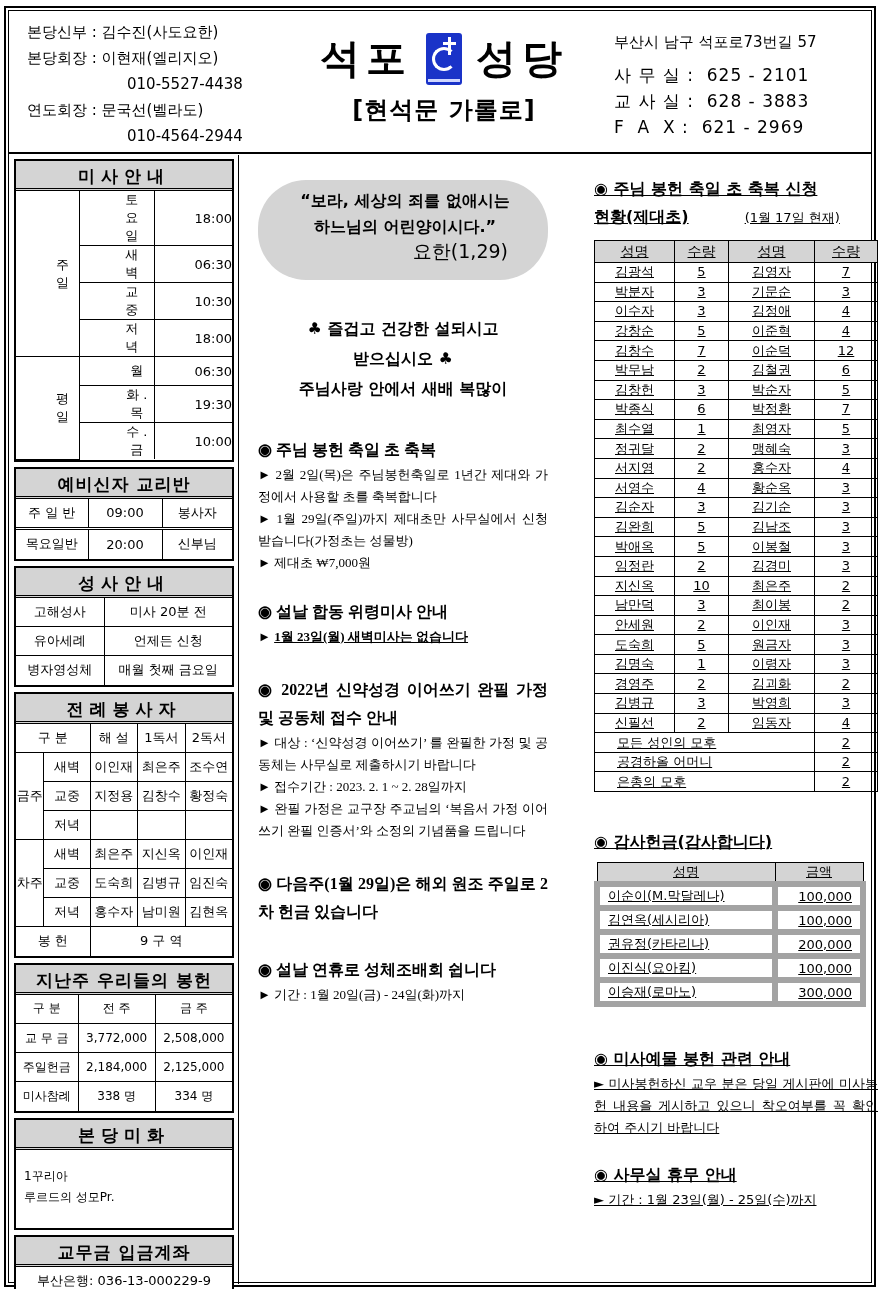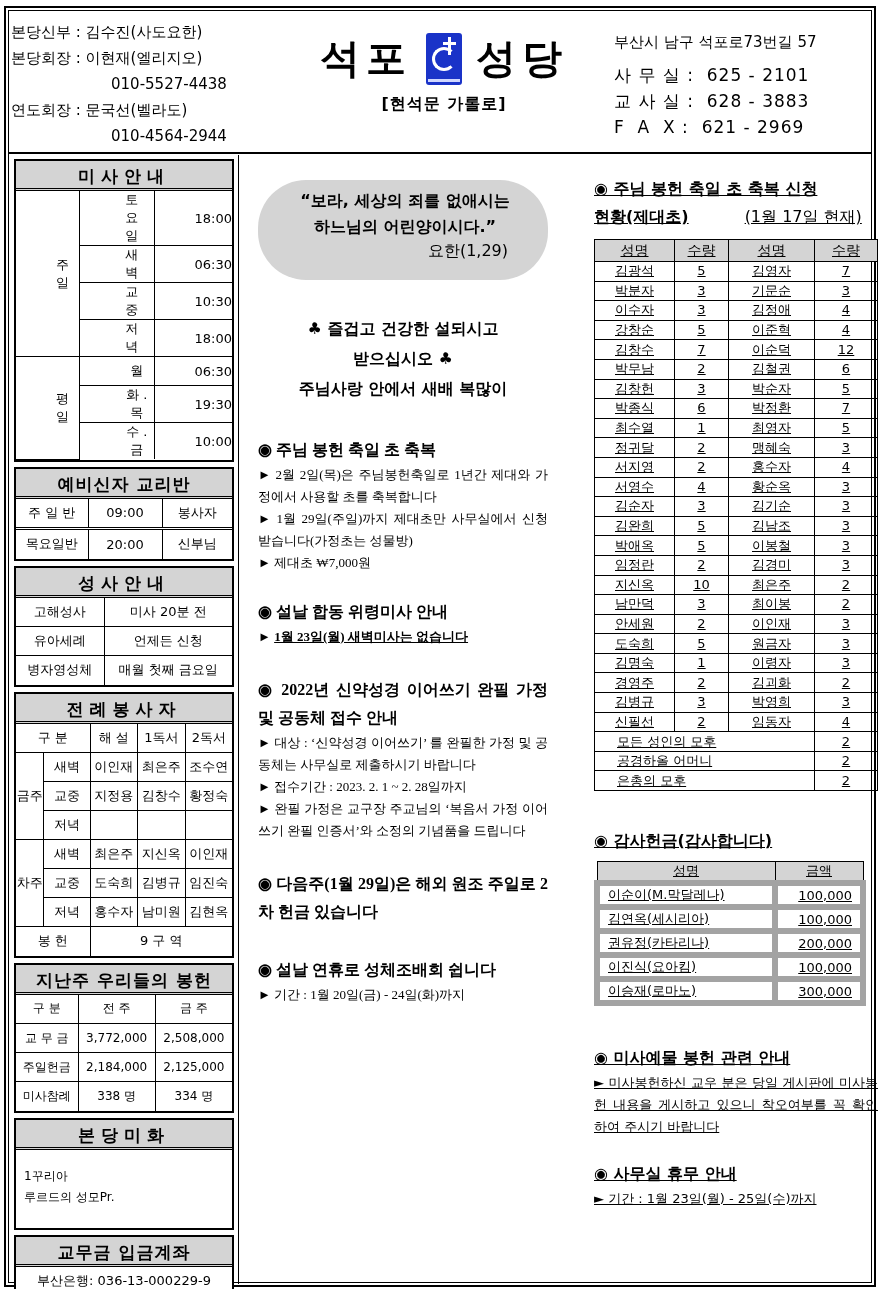--- a/index.html
+++ b/index.html
@@ -3,32 +3,32 @@
 <meta charset="utf-8">
 <style>
   * { box-sizing: border-box; margin: 0; padding: 0; }
   html, body { width: 880px; height: 1289px; background: #fff; overflow: hidden; }
   body { font-family: "DejaVu Sans", "Liberation Sans", sans-serif; color: #000; position: relative; }
   .frame-outer { position: absolute; left: 4px; top: 6px; width: 872px; height: 1281px; border: 2px solid #000; }
   .frame-inner { position: absolute; left: 8px; top: 10px; width: 864px; height: 1273px; border: 1px solid #000; }
 
   
   .header { position: absolute; left: 9px; top: 11px; width: 862px; height: 143px; border-bottom: 2px solid #000; }
-  .hdr-left { position: absolute; left: 2px; top: 8px; font-size: 15px; line-height: 26px; }
+  .hdr-left { position: absolute; left: 18px; top: 8px; font-size: 15px; line-height: 26px; }
   .hdr-left .line { white-space: nowrap; }
   .hdr-left .phone { padding-left: 100px; }
   .hdr-center { position: absolute; left: 300px; top: 20px; width: 270px; text-align: center; }
   .title-row { display: flex; align-items: center; justify-content: center; gap: 14px; }
   .title-word { font-size: 40px; font-weight: bold; letter-spacing: 6px; }
   .logo { width: 36px; height: 52px; background: #1a33c8; border-radius: 3px; position: relative; }
   .logo .cross-v { position: absolute; left: 22px; top: 4px; width: 3px; height: 18px; background: #fff; }
   .logo .cross-h { position: absolute; left: 17px; top: 9px; width: 13px; height: 3px; background: #fff; }
   .logo .ring { position: absolute; left: 6px; top: 14px; width: 24px; height: 24px; border: 3px solid #fff; border-radius: 50%; border-right-color: transparent; }
   .logo .caption { position: absolute; left: 2px; bottom: 3px; width: 32px; height: 3px; background: #cfd6ff; }
-  .subtitle { font-size: 16px; font-weight: bold; margin-top: 8px; letter-spacing: 1px; }
+  .subtitle { font-size: 24px; font-weight: bold; margin-top: 8px; letter-spacing: 1px; }
   .hdr-right { position: absolute; left: 605px; top: 22px; font-size: 15px; }
   .hdr-right .addr { margin-bottom: 10px; }
   .hdr-right .ph { font-size: 17px; line-height: 26px; white-space: pre; letter-spacing: 1px; }
 
   
   .col-divider { position: absolute; left: 238px; top: 155px; width: 1px; height: 1129px; background: #000; }
   .left-col { position: absolute; left: 14px; top: 159px; width: 220px; }
 
   .box { border: 2px solid #000; margin-bottom: 5px; background: #fff; }
   .box-title { background: #d4d4d4; text-align: center; font-weight: bold; font-size: 17px; height: 30px; line-height: 30px;
@@ -43,33 +43,33 @@
   .misa td { height: 29px; padding-left: 40px; }
   .spread { letter-spacing: 10px; }
 
   .mihwa-body { height: 78px; font-size: 12px; padding: 16px 0 0 8px; line-height: 21px; }
   .account-body { font-size: 13px; text-align: center; line-height: 19px; padding: 4px 0 3px; }
 
   
   .mid-col { position: absolute; left: 258px; top: 180px; width: 290px; }
   .quote { background: #d4d4d4; border-radius: 48px; width: 290px; height: 100px; padding: 8px 20px 0 24px;
            font-weight: bold; font-size: 16px; line-height: 26px; text-align: center; }
-  .quote .ref { font-weight: normal; font-size: 16px; text-align: right; padding-right: 20px; line-height: 22px; }
+  .quote .ref { font-weight: normal; font-size: 19px; text-align: right; padding-right: 20px; line-height: 22px; }
   .greeting { margin-top: 34px; text-align: center; font-weight: bold; font-size: 16px; line-height: 30px; }
 
   .sec { margin-top: 26px; font-family: Liberation Serif, serif; }
   .sec-title { font-weight: bold; font-size: 16px; line-height: 28px; }
   .sec-body { font-size: 13px; line-height: 22px; text-align: justify; }
   .sec-body .item { }
   .ul { text-decoration: underline; font-weight: bold; }
 
   
   .right-col { position: absolute; left: 594px; top: 175px; width: 284px; text-decoration: underline; }
   .rtitle { font-weight: bold; font-size: 16px; line-height: 28px; }
-  .asof { font-weight: normal; font-size: 16px; margin-left: 56px; }
+  .asof { font-weight: normal; font-size: 13px; margin-left: 56px; }
   table.cand { width: 284px; border-collapse: collapse; font-size: 13px; margin-top: 8px; border: 1px solid #000; }
   table.cand th { background: #d4d4d4; font-weight: normal; font-size: 14px; border: 1px solid #000; height: 22px; }
   table.cand td { border: 1px solid #000; text-align: center; height: 19.6px; line-height: 18px; padding: 0; }
   table.cand td.org { text-align: left; padding-left: 22px; }
 
   table.thanks { width: 272px; border-collapse: collapse; font-size: 13px; margin-top: 6px; border: 1px solid #000; }
   table.thanks th { background: #d4d4d4; font-weight: normal; border: 1px solid #000; height: 19px; }
   table.thanks td { border: 6px solid #a3a3a3; height: 19px; padding: 0 8px; }
   table.thanks td.amt { text-align: right; }
 </style>

